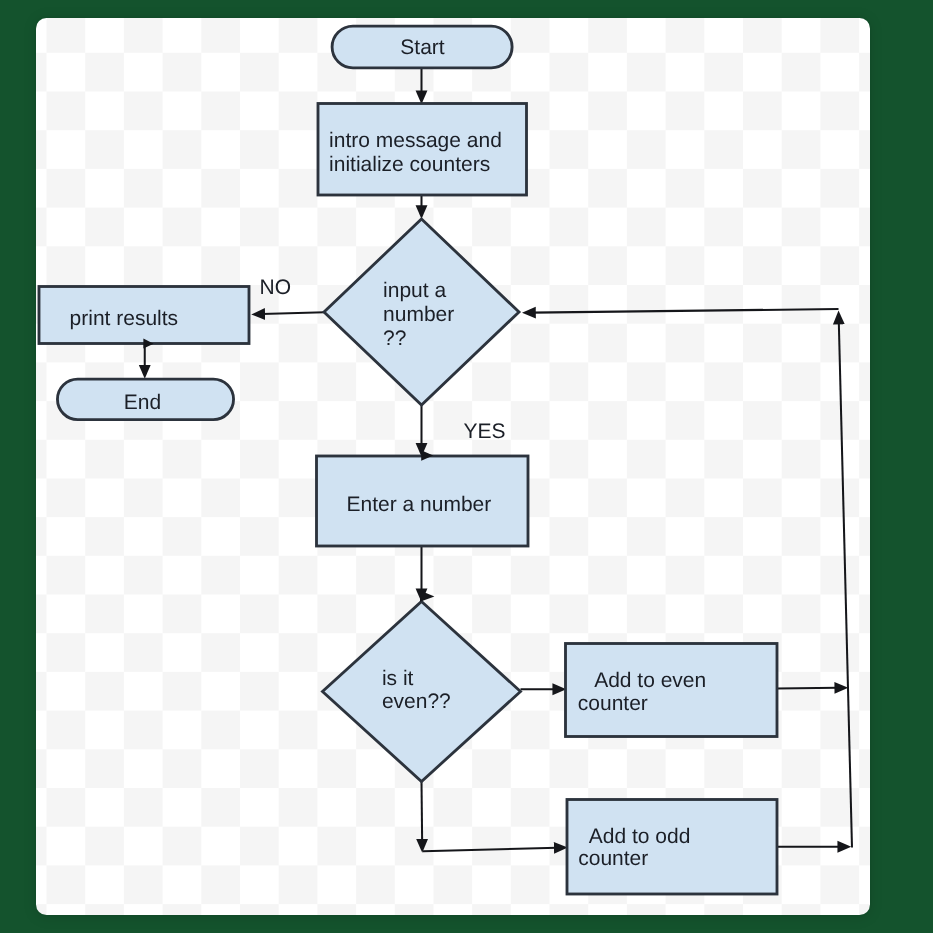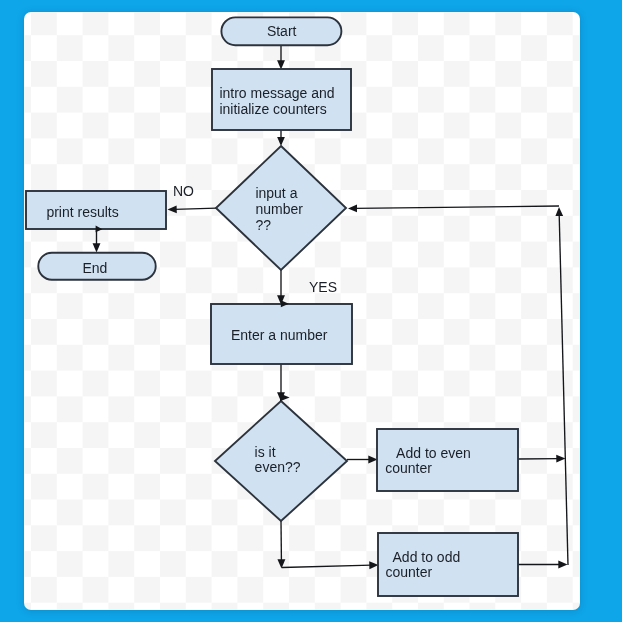--- a/index.html
+++ b/index.html
@@ -9,21 +9,21 @@
     width: 622px;
     height: 622px;
     overflow: hidden;
     background: #ffffff;
     font-family: "Liberation Sans", sans-serif;
   }
   #stage {
     position: relative;
     width: 622px;
     height: 622px;
-    background: #0ea5e9;
+    background: #14532d;
   }
   #card {
     position: absolute;
     left: 24px; top: 12px;
     width: 556px; height: 598px;
     border-radius: 7px;
     background-color: #ffffff;
     background-image:
       conic-gradient(#f5f5f5 0deg 90deg, #ffffff 90deg 180deg, #f5f5f5 180deg 270deg, #ffffff 270deg 360deg);
     background-size: 51.6px 51.6px;

